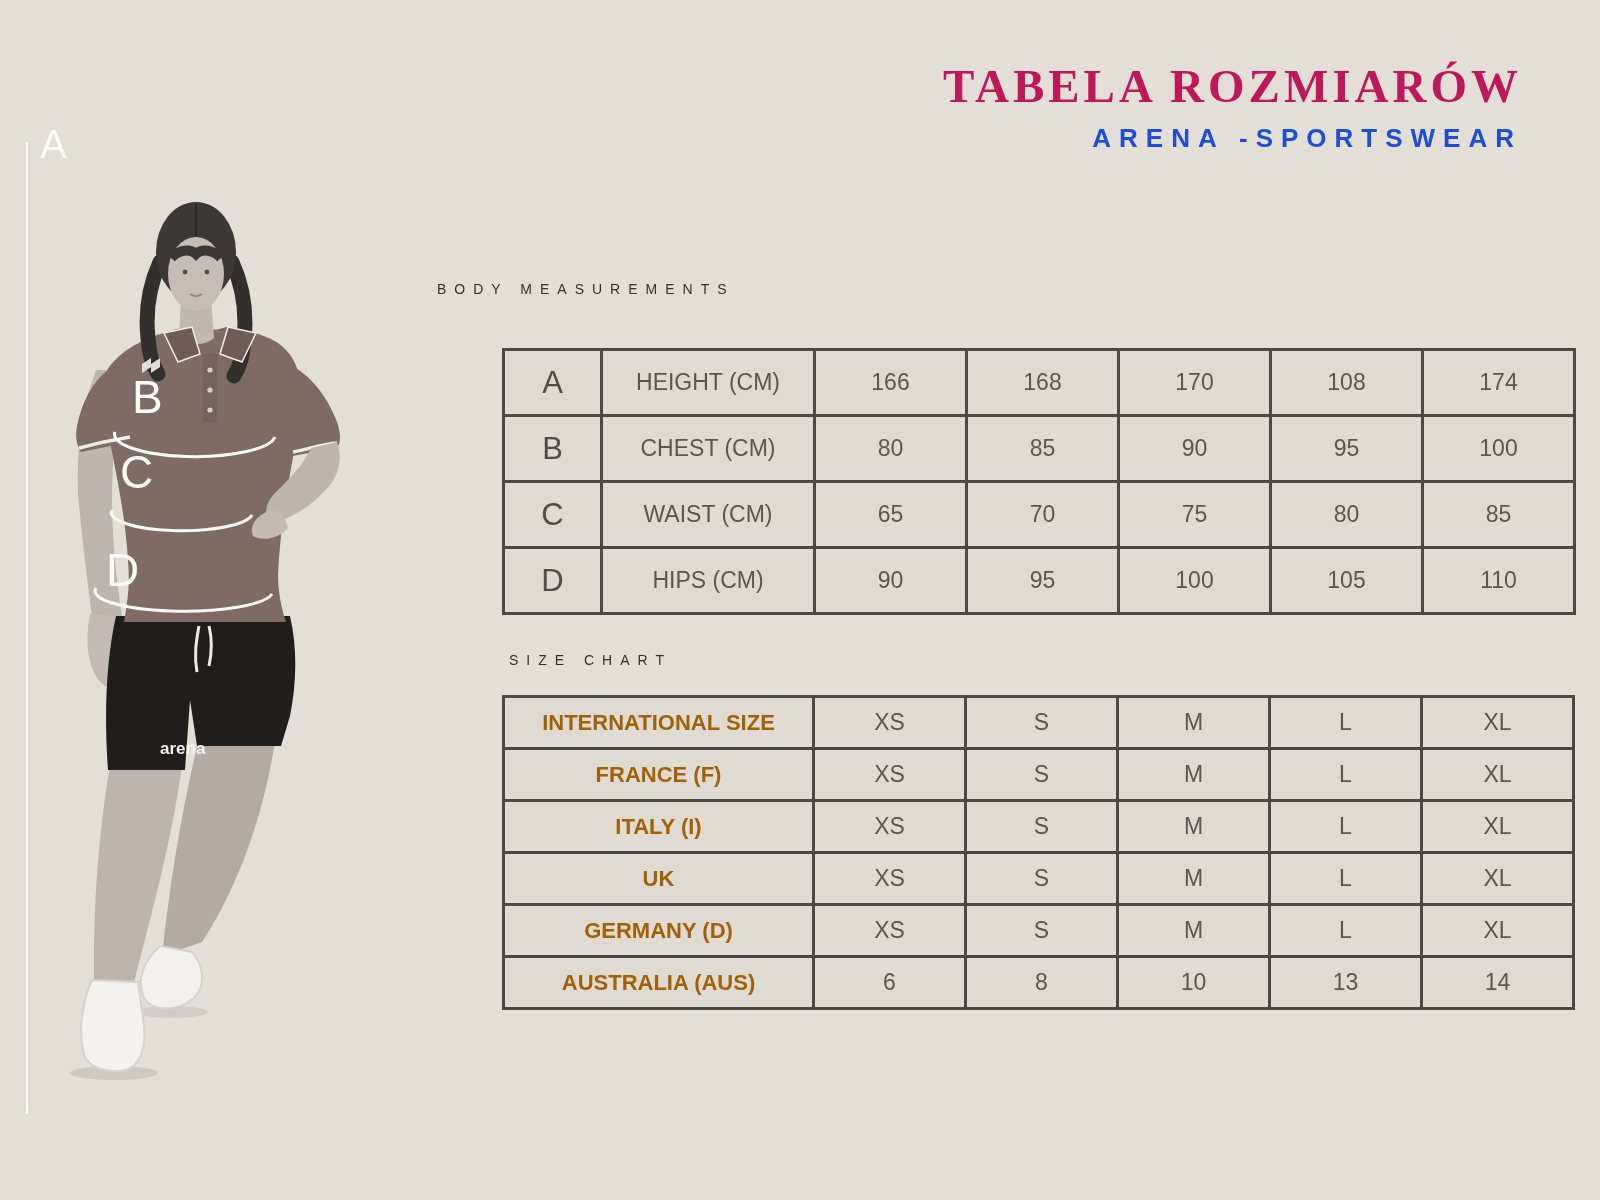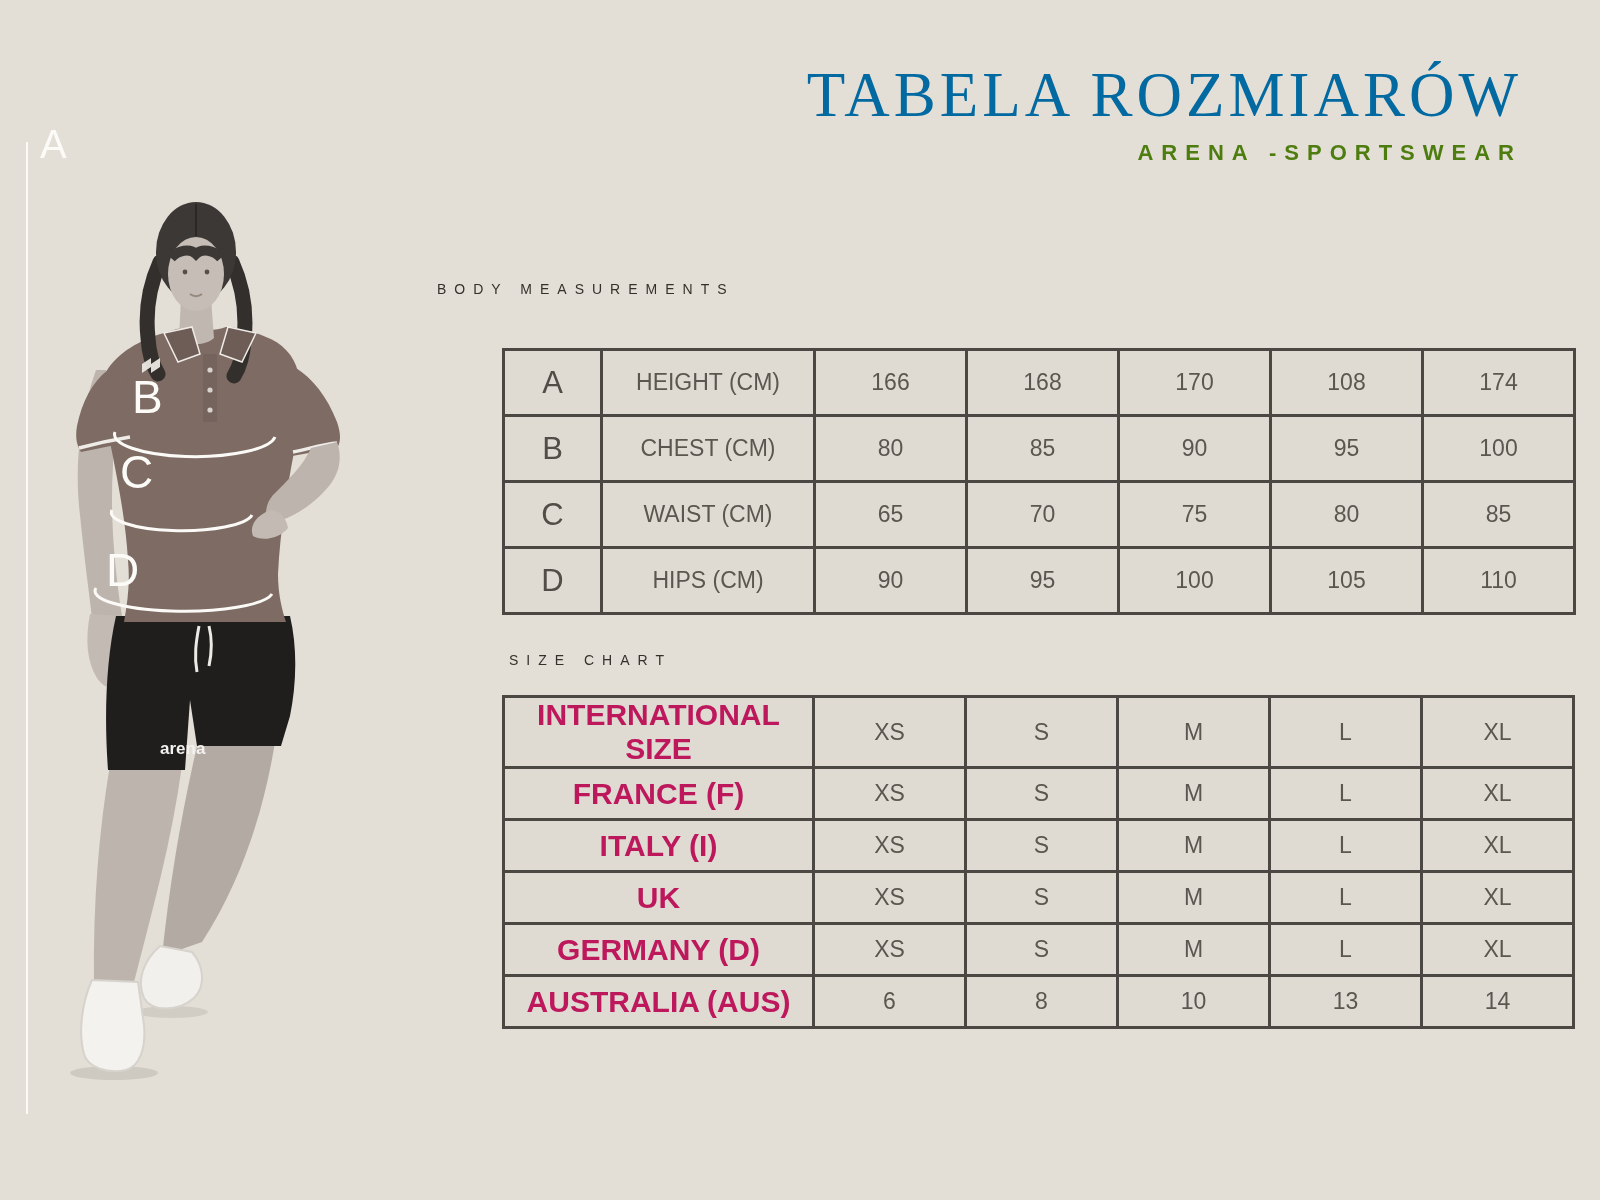--- a/index.html
+++ b/index.html
@@ -5,26 +5,26 @@
   html,body{margin:0;padding:0;background:#b9b4ac;}
   .canvas{
     position:relative;width:1600px;height:1200px;margin:0 auto;
     background:#E3DED6;overflow:hidden;
     font-family:"Liberation Sans",sans-serif;
   }
   
   .title-block{position:absolute;top:62px;right:78px;text-align:right;}
   .main-title{
     font-family:"Liberation Serif","DejaVu Serif",serif;
-    font-size:63px;font-weight:400;letter-spacing:4px;
-    color:#0369a1;line-height:1.05;white-space:nowrap;
+    font-size:47px;font-weight:700;letter-spacing:4px;
+    color:#be185d;line-height:1.05;white-space:nowrap;
   }
   .sub-title{
-    margin-top:12px;font-size:22px;font-weight:bold;letter-spacing:8px;
-    color:#4d7c0f;white-space:nowrap;
+    margin-top:12px;font-size:26px;font-weight:bold;letter-spacing:8px;
+    color:#1d4ed8;white-space:nowrap;
   }
   
   .section-heading{
     position:absolute;font-size:14px;font-weight:400;letter-spacing:8px;
     color:#34312C;white-space:nowrap;
   }
   #bm-heading{left:437px;top:281px;}
   #sc-heading{left:502px;top:652px;margin-left:7px;}
   
   table.size-table{
@@ -33,21 +33,21 @@
   }
   table.size-table td{
     border:3px solid #4B4742;text-align:center;vertical-align:middle;
     color:#5B564F;font-size:23px;padding:0;overflow:hidden;
   }
   #bm-table{left:502px;top:348px;width:1071px;}
   #bm-table tr{height:66px;}
   #bm-table td.letter-cell{font-size:31px;font-weight:500;color:#514D47;}
   #sc-table{left:502px;top:695px;width:1070px;}
   #sc-table tr{height:52px;}
-  #sc-table td.label-cell{font-weight:bold;font-size:30px;color:#be185d;}
+  #sc-table td.label-cell{font-weight:bold;font-size:22px;color:#a16207;}
   
   .height-line{
     position:absolute;left:26px;top:142px;width:2px;height:972px;
     background:#FCFBF8;opacity:.95;
   }
   .height-label{
     position:absolute;left:40px;top:122px;font-size:40px;font-weight:400;
     color:#FCFBF8;
   }
   

